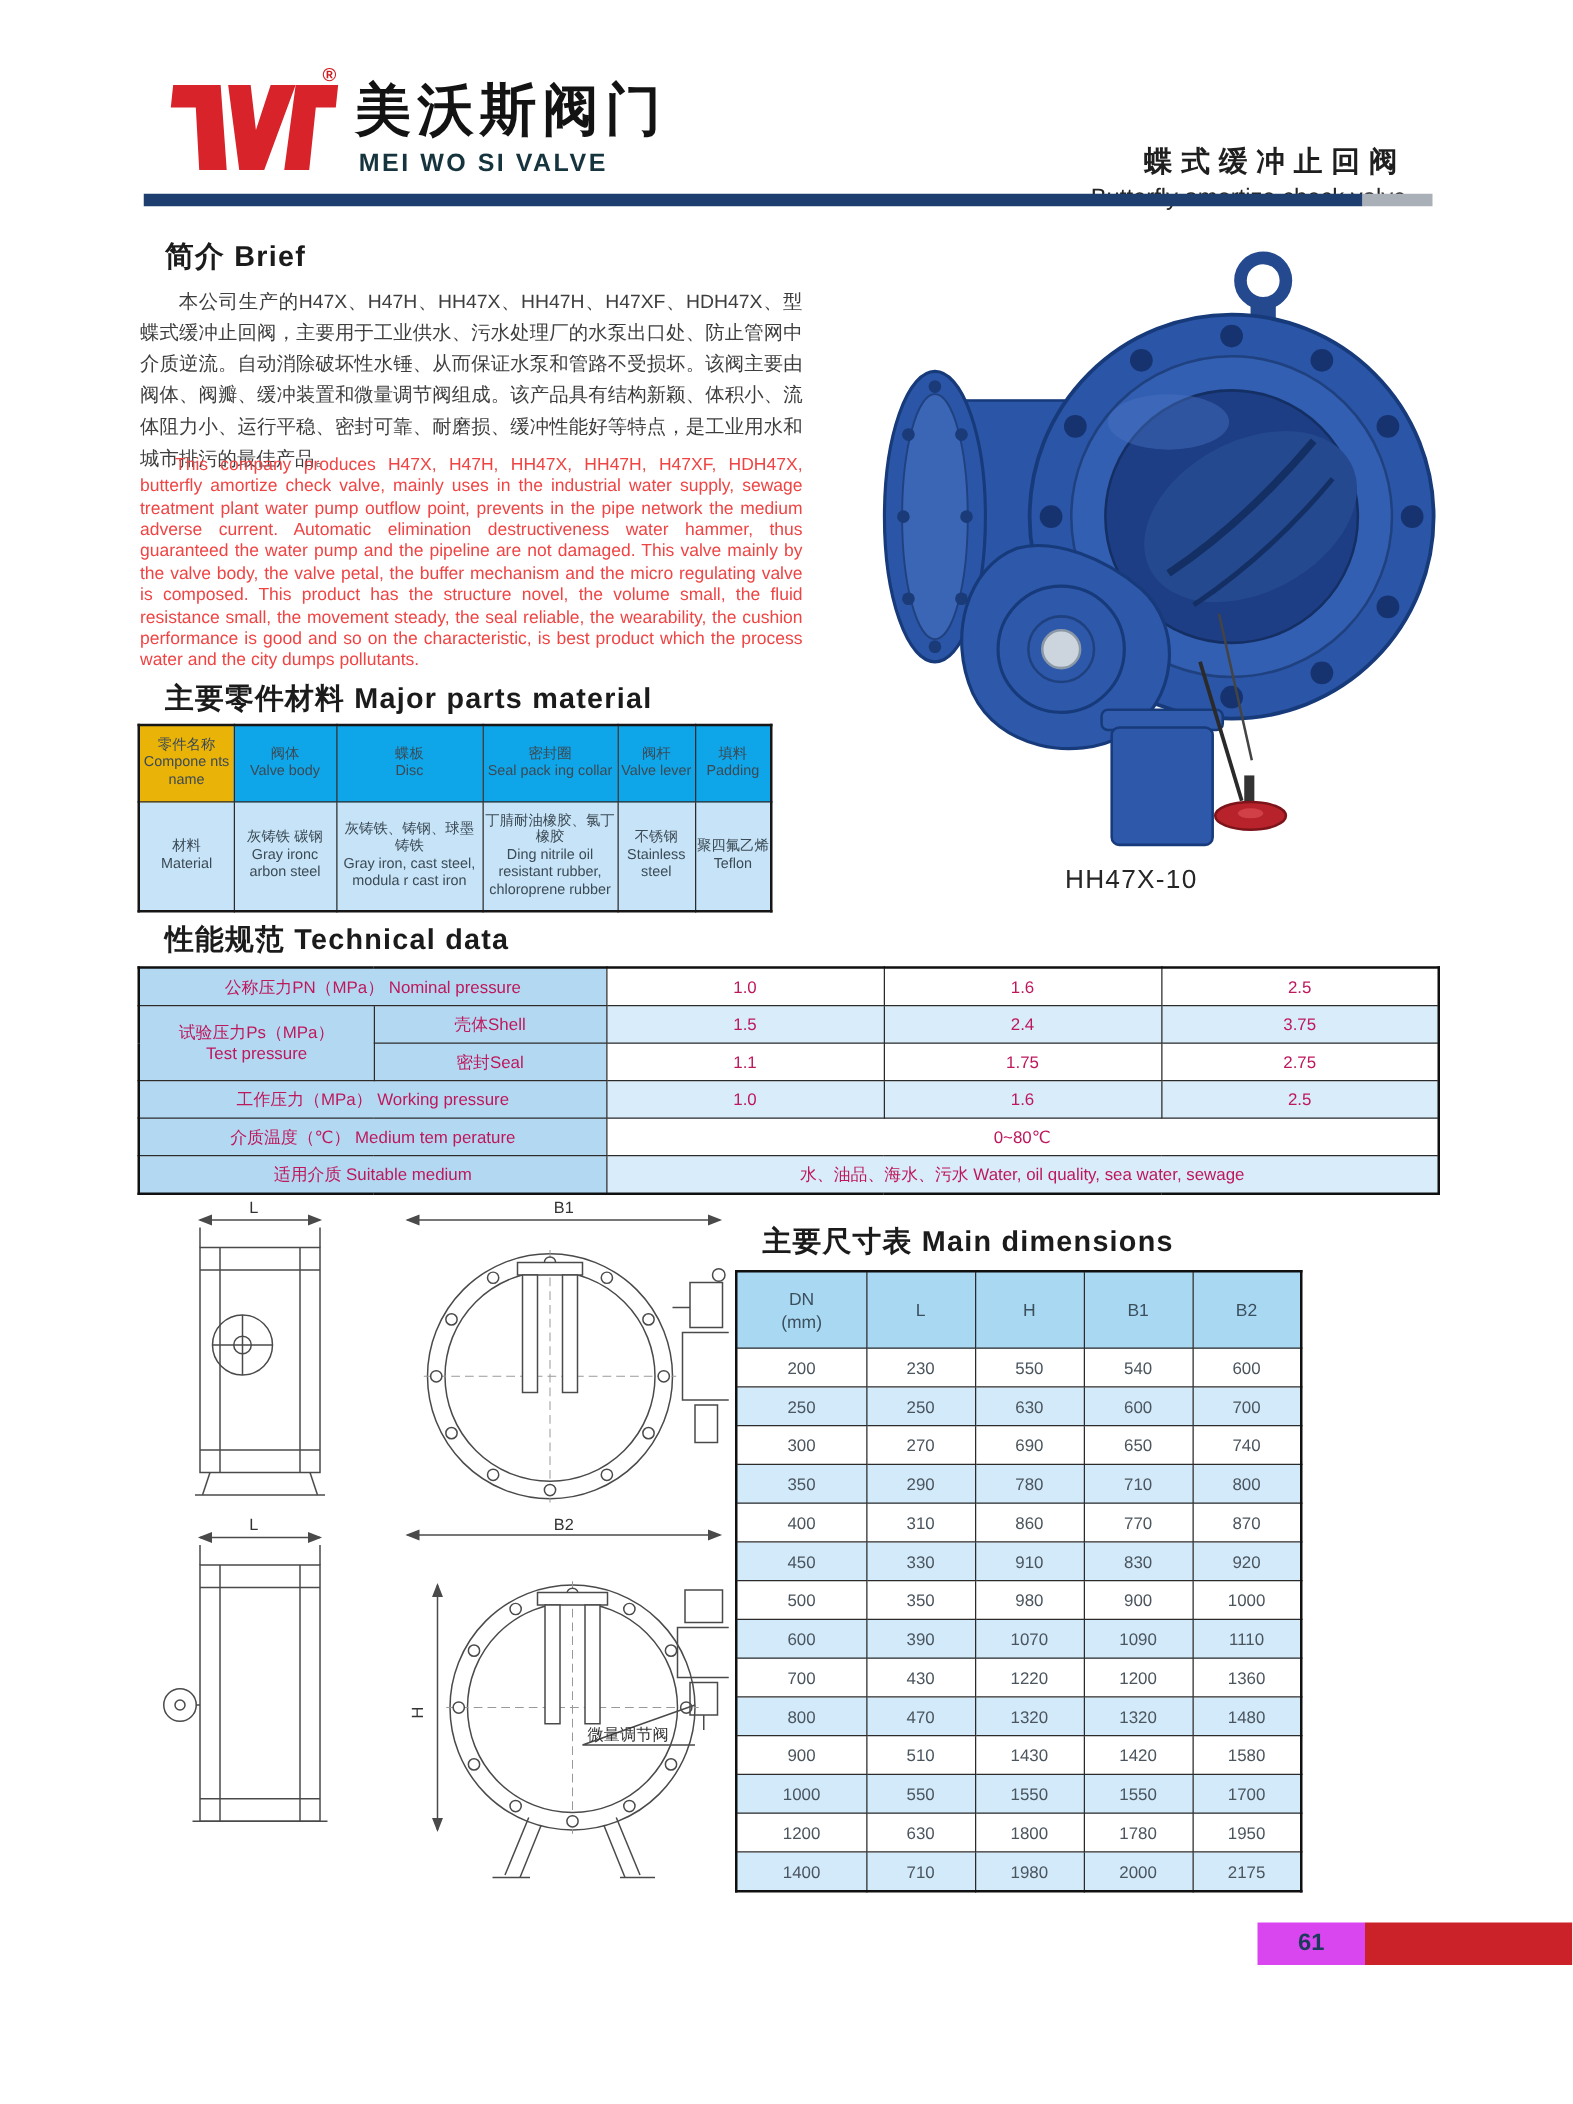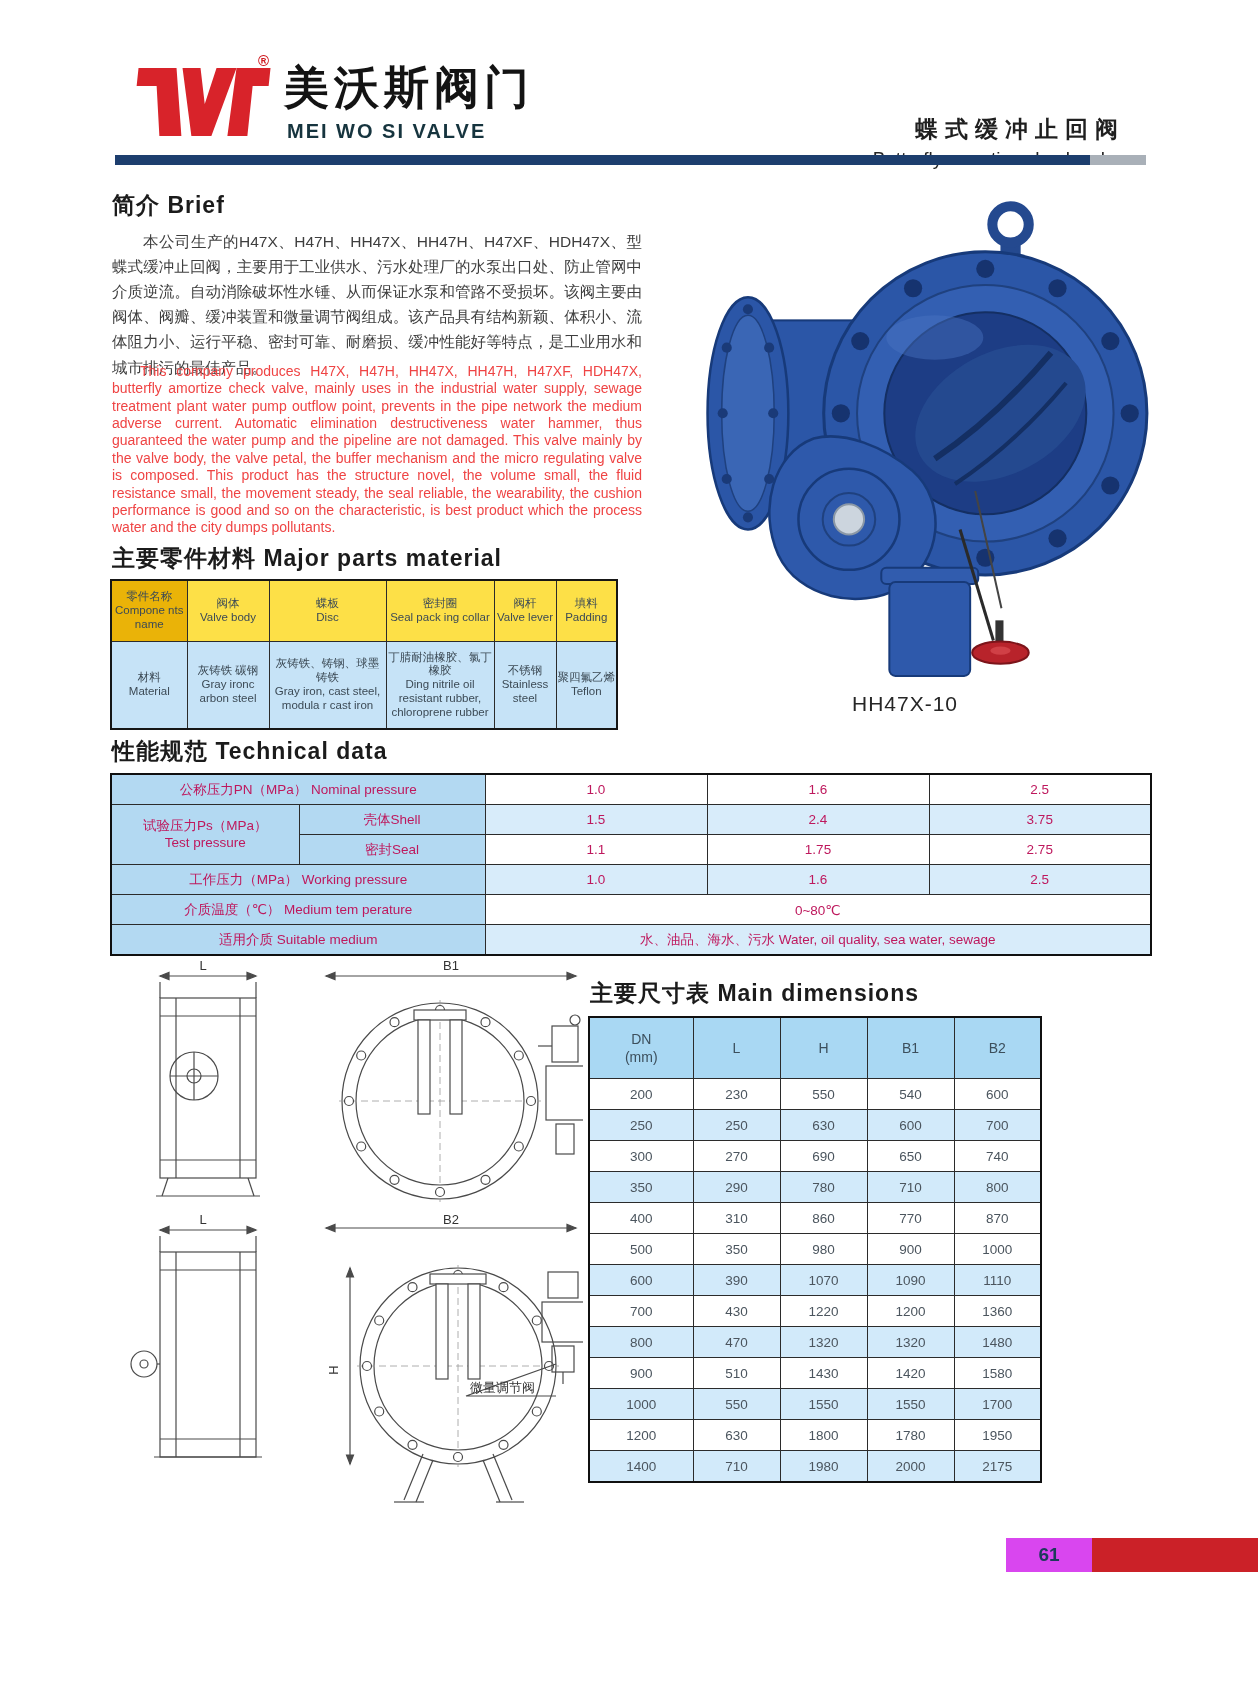--- a/index.html
+++ b/index.html
@@ -13,36 +13,36 @@
   .company-cn{left:284px;top:58px;font-size:45px;font-weight:bold;color:#131313;letter-spacing:5px;
               font-family:"Liberation Serif","DejaVu Serif",serif;}
   .company-en{left:287px;top:120px;font-size:20px;color:#16343e;letter-spacing:2px;font-weight:bold;}
   .product-titles{left:640px;top:100px;width:485px;text-align:right;margin-top:14px;}
   .product-cn{font-size:23px;font-weight:bold;letter-spacing:7px;color:#1f1f1f;}
   .product-en{font-size:19px;color:#242424;margin-top:3px;}
   .bar-navy{left:115px;top:155px;width:975px;height:10px;background:#1d3e6e;}
   .bar-gray{left:1090px;top:155px;width:56px;height:10px;background:#a9b0b8;}
 
   
-  .sec-heading{font-size:23px;font-weight:bold;color:#1b1b1b;letter-spacing:1px;}
+  .sec-heading{font-size:23px;font-weight:bold;color:#1b1b1b;letter-spacing:1px;margin-left:20px;}
   .brief-heading{left:112px;top:190px;}
   .brief-cn{left:112px;top:229px;width:530px;font-size:15.5px;line-height:1.62;color:#3e3e3e;
             text-align:justify;text-indent:2em;}
   .brief-en{left:112px;top:363px;width:530px;font-size:14px;line-height:1.24;color:#ef4444;
             text-align:justify;text-indent:2em;}
 
   
   table{border-collapse:collapse;table-layout:fixed;}
   td,th{border:1px solid #2b2b2b;}
 
   
   .materials-heading{left:112px;top:543px;}
   .materials-table{left:110px;top:579px;width:506px;border:2px solid #161616;}
   .materials-table td{font-size:11.5px;line-height:1.2;text-align:center;color:#3c4a55;
-                      padding:2px 1px;background:#fde047;vertical-align:middle;}
+                      padding:2px 1px;background:#0ea5e9;vertical-align:middle;}
   .materials-table tr.hdr td{height:56px;}
   .materials-table tr.mat td{height:82px;background:#c6e3f7;}
   .materials-table tr.hdr td.first{background:#eab308;}
 
   
   .tech-heading{left:112px;top:736px;}
   .tech-table{left:110px;top:773px;width:1040px;border:2px solid #101010;}
   .tech-table td{font-size:13.5px;height:27px;text-align:center;color:#be185d;padding:1px 4px;}
   .tech-table tr.vw td{background:#fff;}
   .tech-table tr.vb td{background:#d8ecfa;}
@@ -448,20 +448,27 @@
           <td>710</td>
           <td>800</td>
         </tr>
         <tr>
           <td>400</td>
           <td>310</td>
           <td>860</td>
           <td>770</td>
           <td>870</td>
         </tr>
+        <tr class="alt">
+          <td>450</td>
+          <td>330</td>
+          <td>910</td>
+          <td>830</td>
+          <td>920</td>
+        </tr>
         <tr>
           <td>500</td>
           <td>350</td>
           <td>980</td>
           <td>900</td>
           <td>1000</td>
         </tr>
         <tr class="alt">
           <td>600</td>
           <td>390</td>

